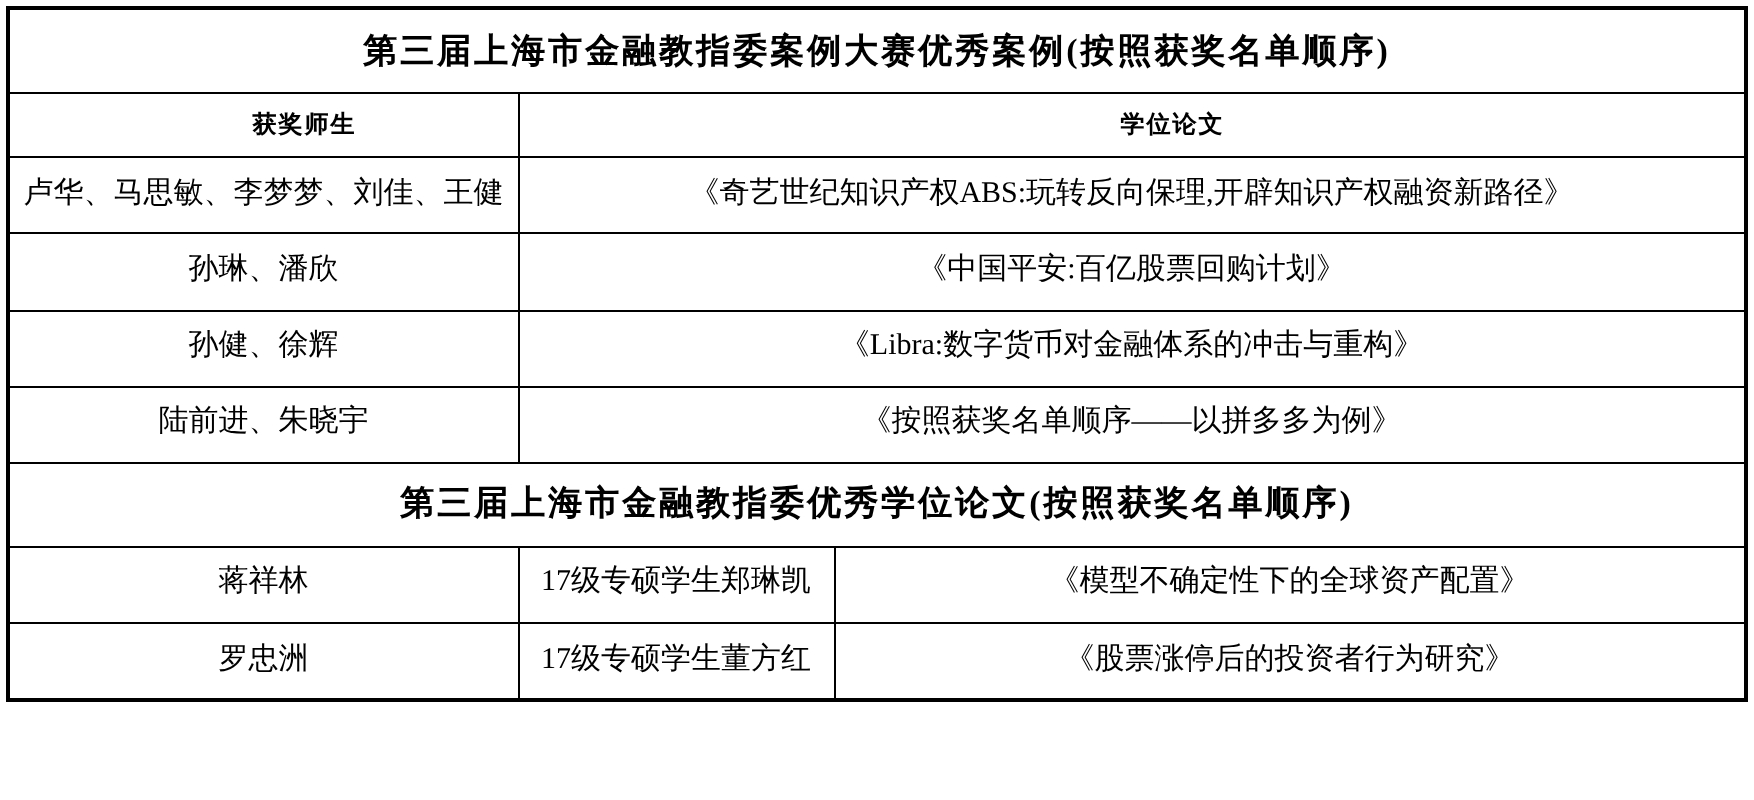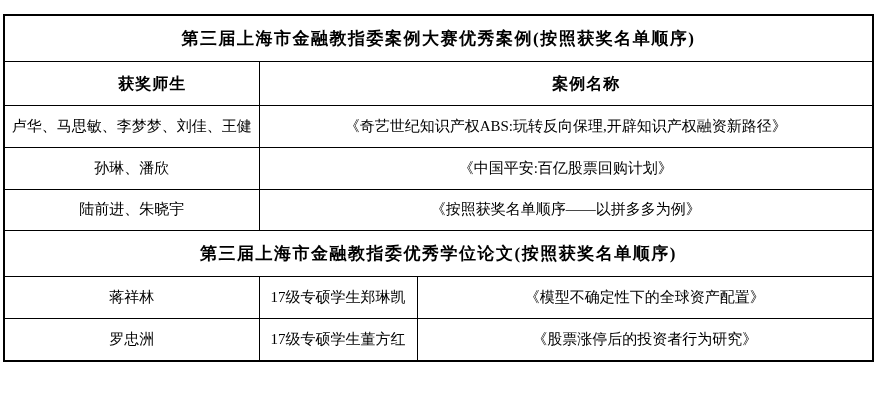--- a/index.html
+++ b/index.html
@@ -12,21 +12,21 @@
   }
   .page {
     position: relative;
     width: 877px;
     height: 400px;
     background: #ffffff;
   }
   table.awards {
     position: absolute;
     left: 3px;
-    top: 14px;
+    top: 3px;
     width: 871px;
     height: 348px;
     border-collapse: collapse;
     table-layout: fixed;
     background: #ffffff;
     font-family: "Liberation Serif", "DejaVu Serif", serif;
     color: #000000;
   }
   table.awards td {
     border: 1px solid #000000;
@@ -41,21 +41,21 @@
   table.awards {
     border: 2px solid #000000;
   }
   tr.title-row td {
     font-weight: bold;
     font-size: 17px;
     letter-spacing: 1.5px;
   }
   tr.header-row td {
     font-weight: bold;
-    font-size: 16px;
+    font-size: 12px;
     letter-spacing: 1px;
     padding-left: 45px;
   }
 </style>
 </head>
 <body>
 
 <div class="page">
   <table class="awards">
     <colgroup>
@@ -63,29 +63,33 @@
       <col style="width:158px">
       <col>
     </colgroup>
 
     <tbody>
         <tr class="title-row">
       <td colspan="3">第三届上海市金融教指委案例大赛优秀案例(按照获奖名单顺序)</td>
     </tr>
     <tr class="header-row">
       <td>获奖师生</td>
-      <td colspan="2">案例名称</td>
+      <td colspan="2">学位论文</td>
     </tr>
     <tr>
       <td>卢华、马思敏、李梦梦、刘佳、王健</td>
       <td colspan="2">《奇艺世纪知识产权ABS:玩转反向保理,开辟知识产权融资新路径》</td>
     </tr>
     <tr>
       <td>孙琳、潘欣</td>
       <td colspan="2">《中国平安:百亿股票回购计划》</td>
+    </tr>
+    <tr>
+      <td>孙健、徐辉</td>
+      <td colspan="2">《Libra:数字货币对金融体系的冲击与重构》</td>
     </tr>
     <tr>
       <td>陆前进、朱晓宇</td>
       <td colspan="2">《按照获奖名单顺序——以拼多多为例》</td>
     </tr>
 
     <tr class="title-row">
       <td colspan="3">第三届上海市金融教指委优秀学位论文(按照获奖名单顺序)</td>
     </tr>
     <tr>

